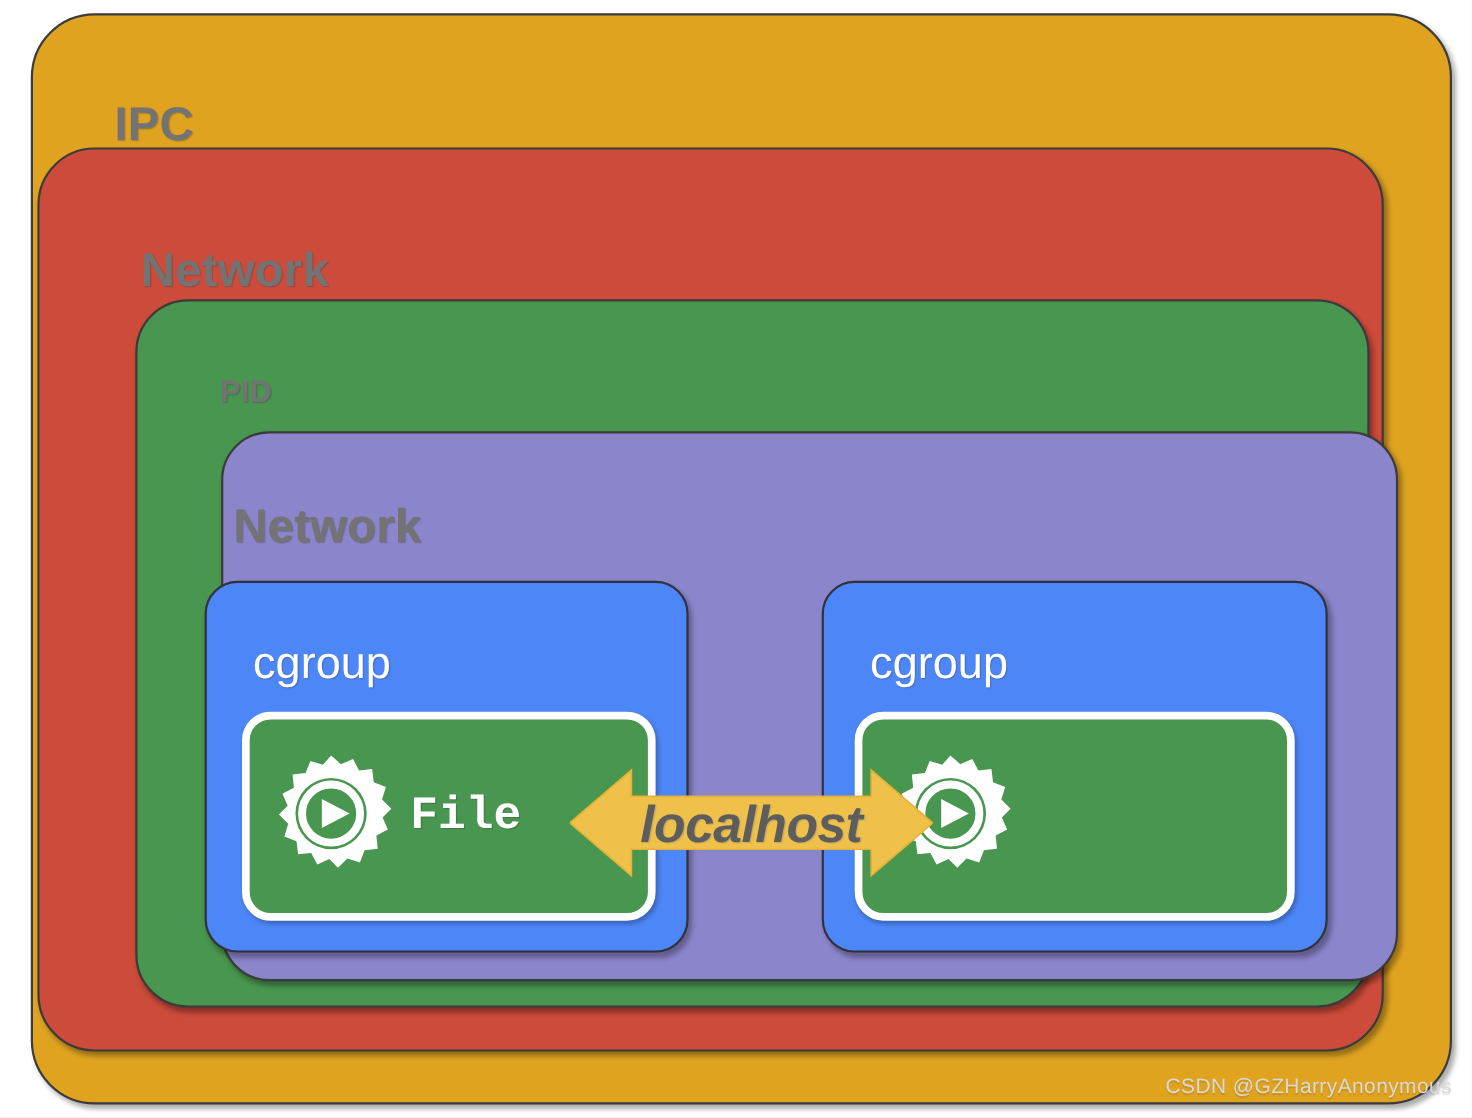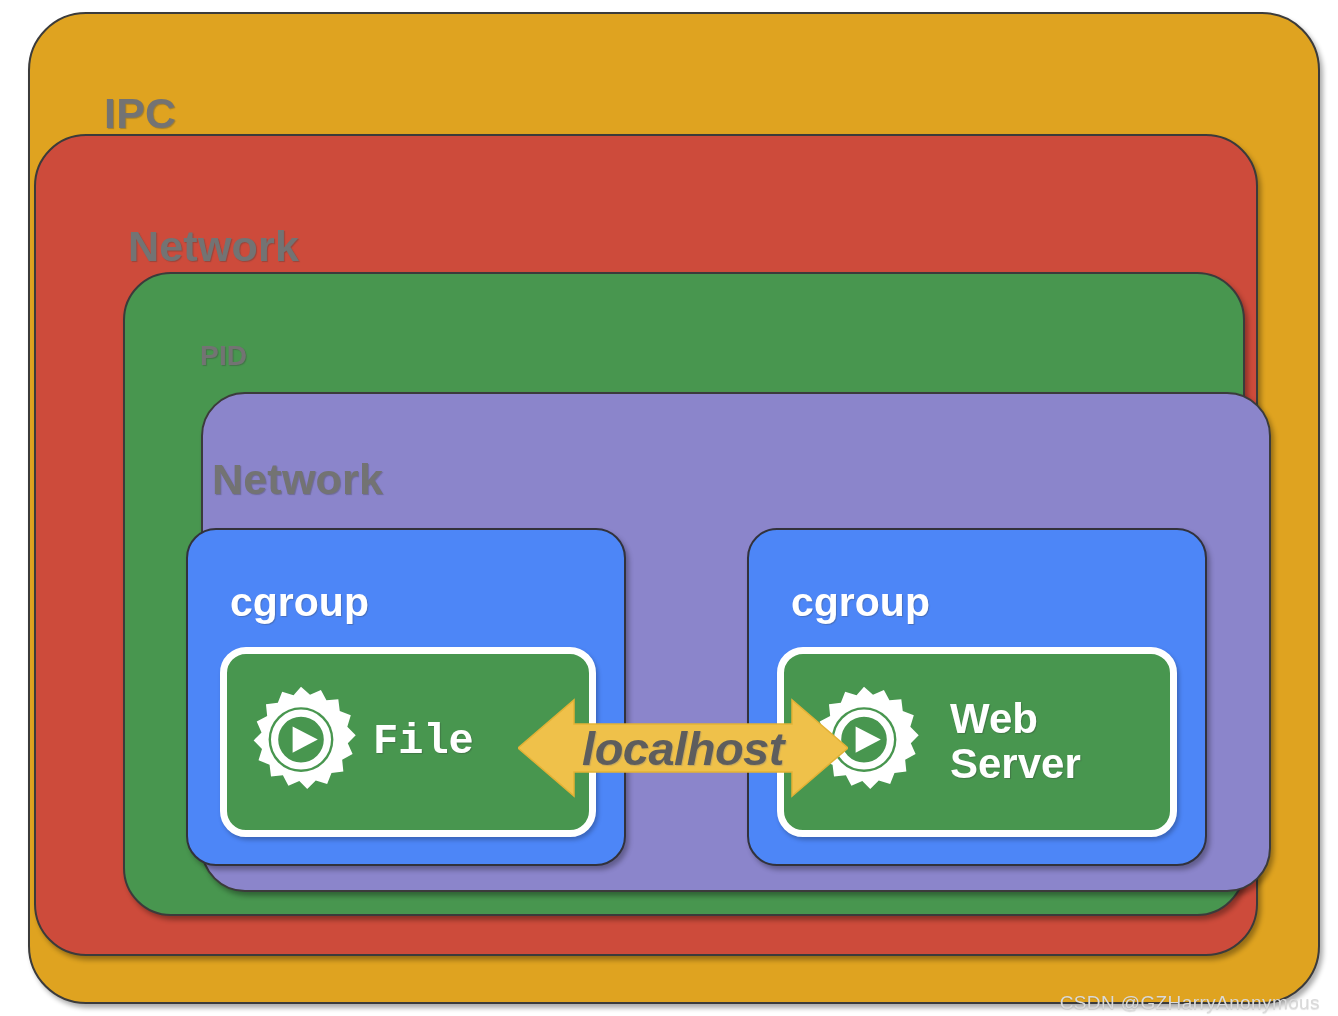--- a/index.html
+++ b/index.html
@@ -115,21 +115,21 @@
     top: 528px;
     width: 460px;
     height: 338px;
   }
   .cgroup-label {
     position: absolute;
     left: 42px;
     top: 52px;
     color: #ffffff;
     font-size: 41px;
-    font-weight: bold;
+    font-weight: normal;
     line-height: 1;
     text-shadow: 1px 1px 1px rgba(60,60,60,0.3);
   }
 
   
   .service-box {
     position: absolute;
     box-sizing: border-box;
     background: #48964f;
     border: 7px solid #ffffff;
@@ -198,21 +198,21 @@
     letter-spacing: -0.5px;
     text-shadow: 1px 1px 1px rgba(120,120,120,0.35);
     pointer-events: none;
     font-style: italic;
   }
 
   
   #watermark {
     position: absolute;
     right: 18px;
-    bottom: 2px;
+    bottom: 16px;
     color: #d9d9d9;
     font-size: 19px;
     letter-spacing: 0.4px;
     text-shadow: 0 1px 1px rgba(0,0,0,0.12);
   }
 </style>
 </head>
 <body>
 
 <div id="canvas">
@@ -259,21 +259,20 @@
           <path fill="#ffffff" d="M50 4 L57.5 10.6 L66.6 6.6 L71.2 15.3 L81.1 14.3 L82.3 24.2
             L91.5 27.8 L88.6 37.3 L95.6 44.4 L89 51 L93 60.1 L84.3 64.7 L85.3 74.6
             L75.4 75.8 L71.8 85 L62.3 82.1 L55.2 89.1 L48.6 82.5 L39.5 86.5 L34.9 77.8
             L25 78.8 L23.8 68.9 L14.6 65.3 L17.5 55.8 L10.5 48.7 L17.1 42.1 L13.1 33
             L21.8 28.4 L20.8 18.5 L30.7 17.3 L34.3 8.1 L43.8 11 Z"></path>
           <circle cx="50" cy="48" r="27" fill="#48964f"></circle>
           <circle cx="50" cy="48" r="22" fill="none" stroke="#ffffff" stroke-width="6"></circle>
           <path fill="#ffffff" d="M43 37 L64 48 L43 59 Z"></path>
         </svg>
       </span>
-      <span class="service-label"><span>Web</span><br><span>Server</span></span>
     </div>
   </div>
 
   <svg id="arrow-localhost" viewBox="0 0 330 112">
     <polygon points="0,56 56,8 56,32 274,32 274,8 330,56 274,104 274,80 56,80 56,104" fill="#efc14a" stroke="#e3b236" stroke-width="1.5"></polygon>
   </svg>
   <div id="arrow-label">localhost</div>
 
   <div id="watermark">CSDN @GZHarryAnonymous</div>
 

